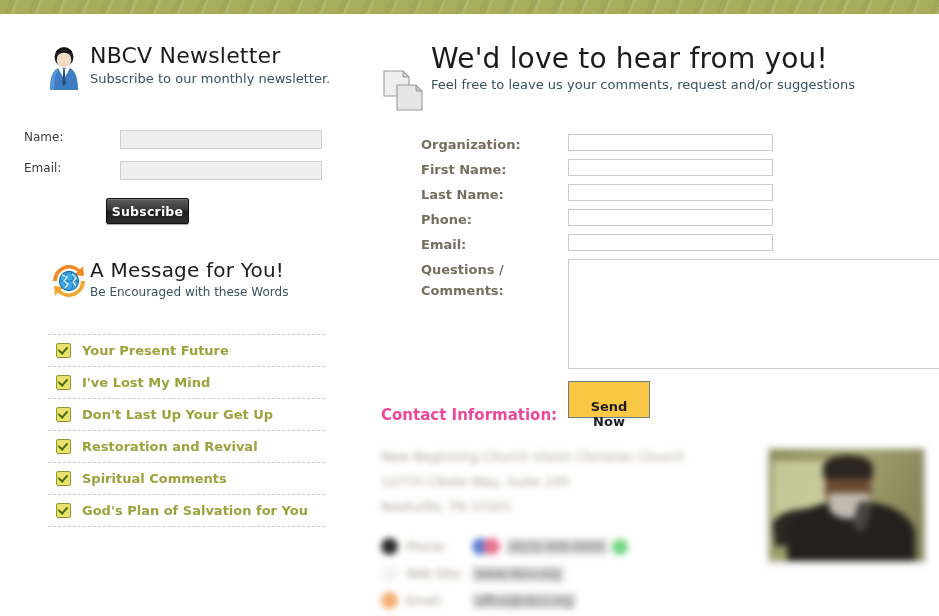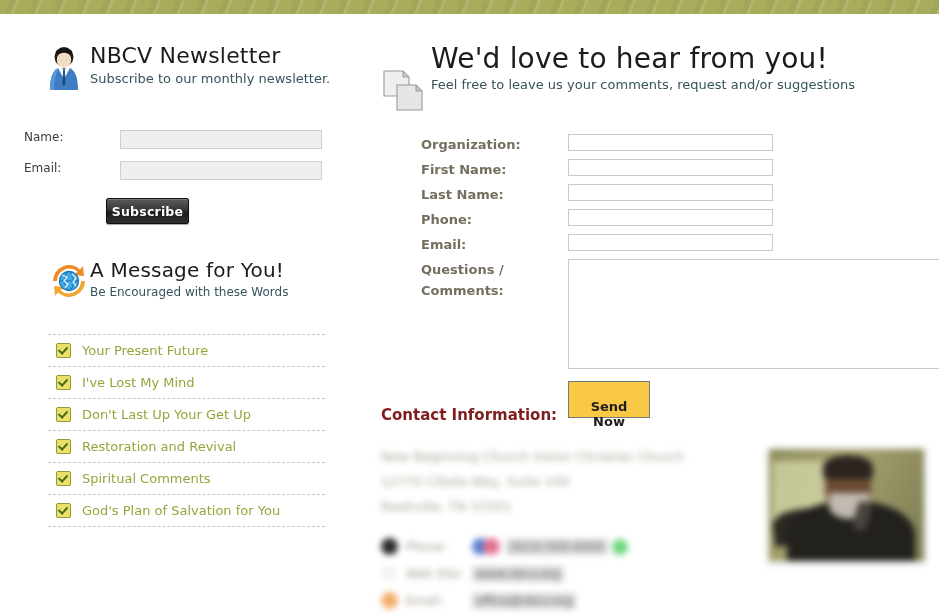--- a/index.html
+++ b/index.html
@@ -176,20 +176,21 @@
     top: 1px;
     width: 4px;
     height: 7px;
     border: solid #4c6b14;
     border-width: 0 2px 2px 0;
     transform: rotate(42deg);
   }
   .msg-label {
     font-size: 13px;
     color: #9aa33c;
+    font-weight: bold;
   }
 
   
   #contact-block { position: absolute; top: 30px; left: 0; width: 545px; }
   #contact-head .icon-slot { left: 2px; top: 26px; }
   #contact-head .texts { padding-left: 50px; }
   #contact-head .sec-title { font-size: 28px; }
   #contact-head .sec-sub { font-size: 13px; }
 
   #contact-form {
@@ -254,21 +255,21 @@
   
   #contact-info {
     position: absolute;
     top: 392px;
     left: 0;
     width: 545px;
   }
   #contact-info-title {
     font-size: 15px;
     font-weight: bold;
-    color: #7f1d1d;
+    color: #ec4899;
     margin-bottom: 20px;
   }
   .redacted-line {
     filter: blur(3.2px);
     color: #a9a193;
     font-size: 13px;
     line-height: 25px;
     white-space: nowrap;
     user-select: none;
   }

